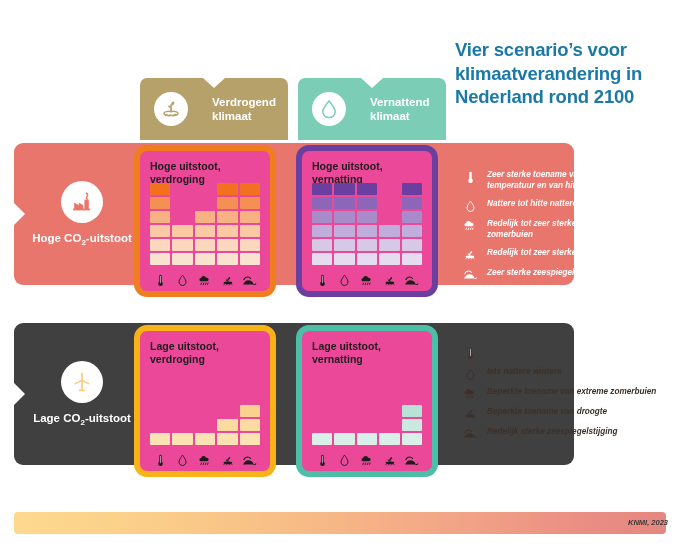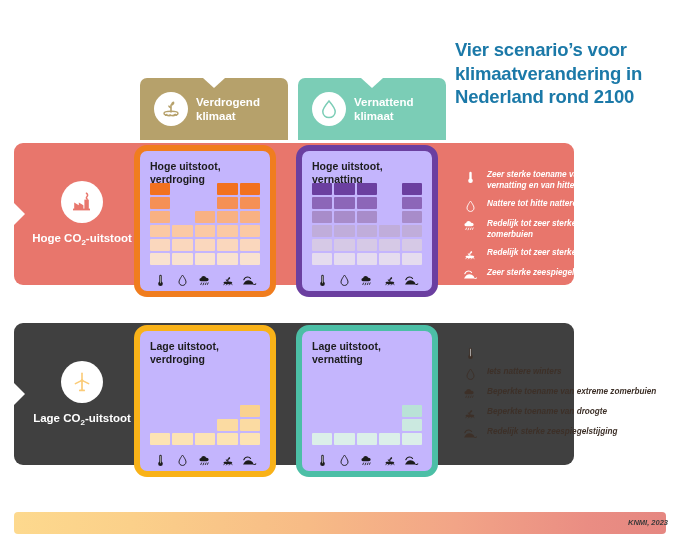--- a/index.html
+++ b/index.html
@@ -15,21 +15,21 @@
   .title{
     position:absolute;left:455px;top:38px;width:215px;
     font-size:18.5px;line-height:1.28;font-weight:bold;
     color:#1b79a8;letter-spacing:-0.2px;
   }
 
   
   .tab{
     position:absolute;top:78px;height:62px;
     border-radius:7px 7px 0 0;
-    display:flex;align-items:center;gap:8px;
+    display:flex;align-items:center;gap:24px;
     padding-left:14px;box-sizing:border-box;
   }
   .tab .notch{
     position:absolute;top:0;left:50%;margin-left:-11px;
     width:0;height:0;border-left:11px solid transparent;
     border-right:11px solid transparent;border-top:10px solid #ffffff;
   }
   .tab-circle{
     width:34px;height:34px;border-radius:50%;background:#fff;
     display:flex;align-items:center;justify-content:center;flex:0 0 auto;
@@ -54,21 +54,21 @@
     width:42px;height:42px;border-radius:50%;background:#fff;
     display:flex;align-items:center;justify-content:center;
   }
   .band-label{font-size:11.5px;font-weight:bold;color:#ffffff;}
   .band-label sub{font-size:8px;}
 
   
   .card{
     position:absolute;width:142px;height:152px;
     border-radius:13px;box-sizing:border-box;border:6px solid #000;
-    background:#c4b5fd;padding:9px 10px 8px 10px;
+    background:#ec4899;padding:9px 10px 8px 10px;
   }
   .card-title{
     font-size:10.5px;font-weight:bold;color:#1c1c1c;line-height:1.22;
   }
   .grid-wrap{
     position:absolute;left:10px;right:10px;bottom:26px;height:84px;
     display:flex;align-items:flex-end;gap:2px;
   }
   .col{flex:1;display:flex;flex-direction:column-reverse;gap:2px;}
   .cell{height:12px;border-radius:1px;}
@@ -460,21 +460,21 @@
 
   <div class="legend high" id="legend-high" style="top: 170px;">
       <div class="leg-item">
         <div class="leg-ic">
           <svg width="11" height="12.649999999999999" viewBox="0 0 14 17">
         <rect x="5.4" y="1" width="3.2" height="10.4" rx="1.6" fill="#ffffff"></rect>
         <circle cx="7" cy="13.1" r="3.1" fill="#ffffff"></circle>
         <rect x="6.3" y="2.4" width="1.4" height="10" fill="#fff" opacity="0.55"></rect>
        </svg>
         </div>
-        <div class="leg-tx">Zeer sterke toename van de gemiddelde vernatting en van hitte</div>
+        <div class="leg-tx">Zeer sterke toename van de gemiddelde temperatuur en van hitte</div>
       </div>
       <div class="leg-item">
         <div class="leg-ic">
           <svg width="11" height="12.649999999999999" viewBox="0 0 14 17">
         <path d="M7 1.4 C7 1.4 2.3 7.6 2.3 10.7 C2.3 13.4 4.4 15.4 7 15.4 C9.6 15.4 11.7 13.4 11.7 10.7 C11.7 7.6 7 1.4 7 1.4 Z" fill="none" stroke="#ffffff" stroke-width="1.25"></path>
        </svg>
         </div>
         <div class="leg-tx">Nattere tot hitte nattere winters</div>
       </div>
       <div class="leg-item">

